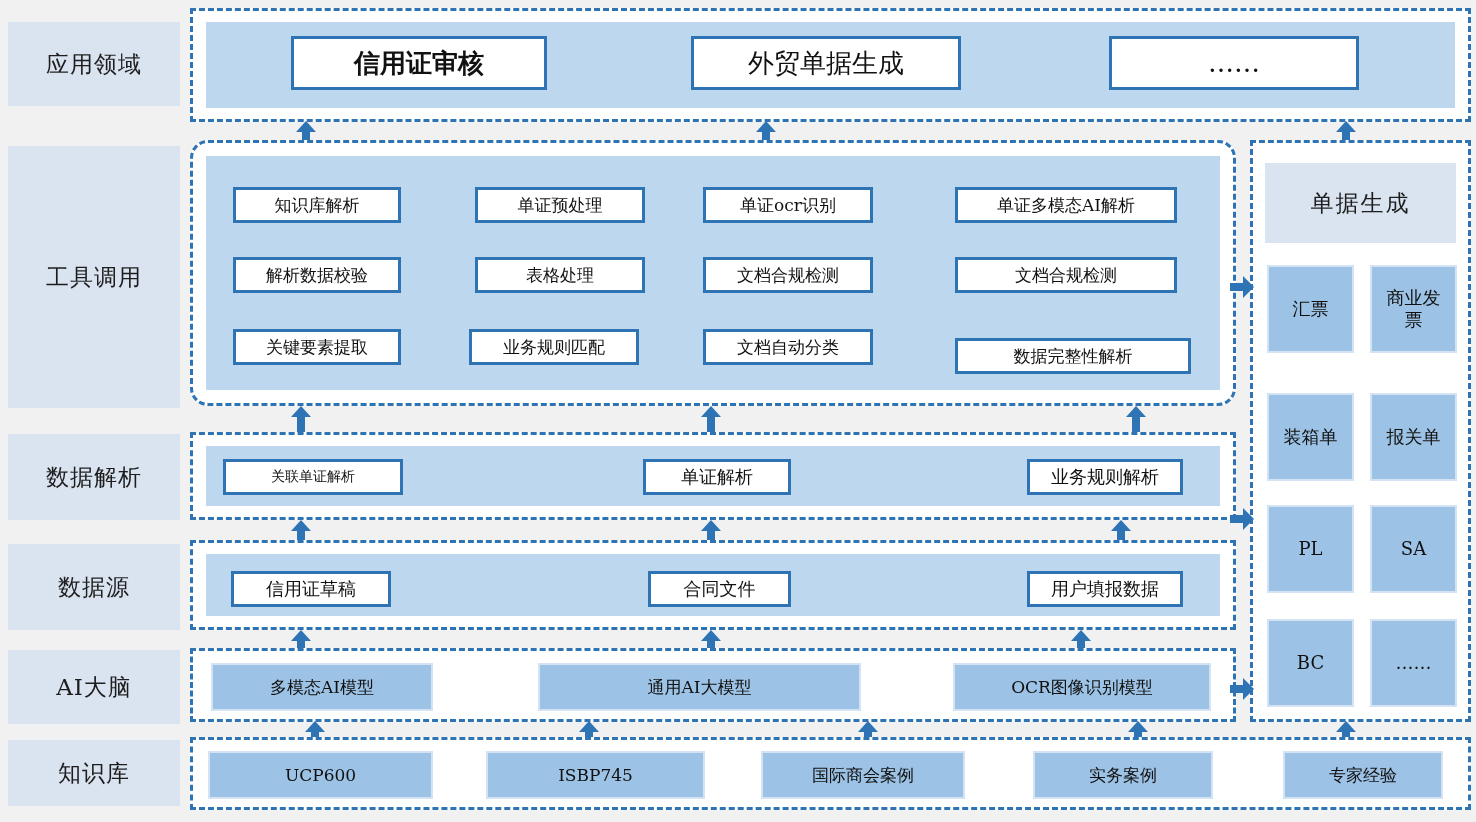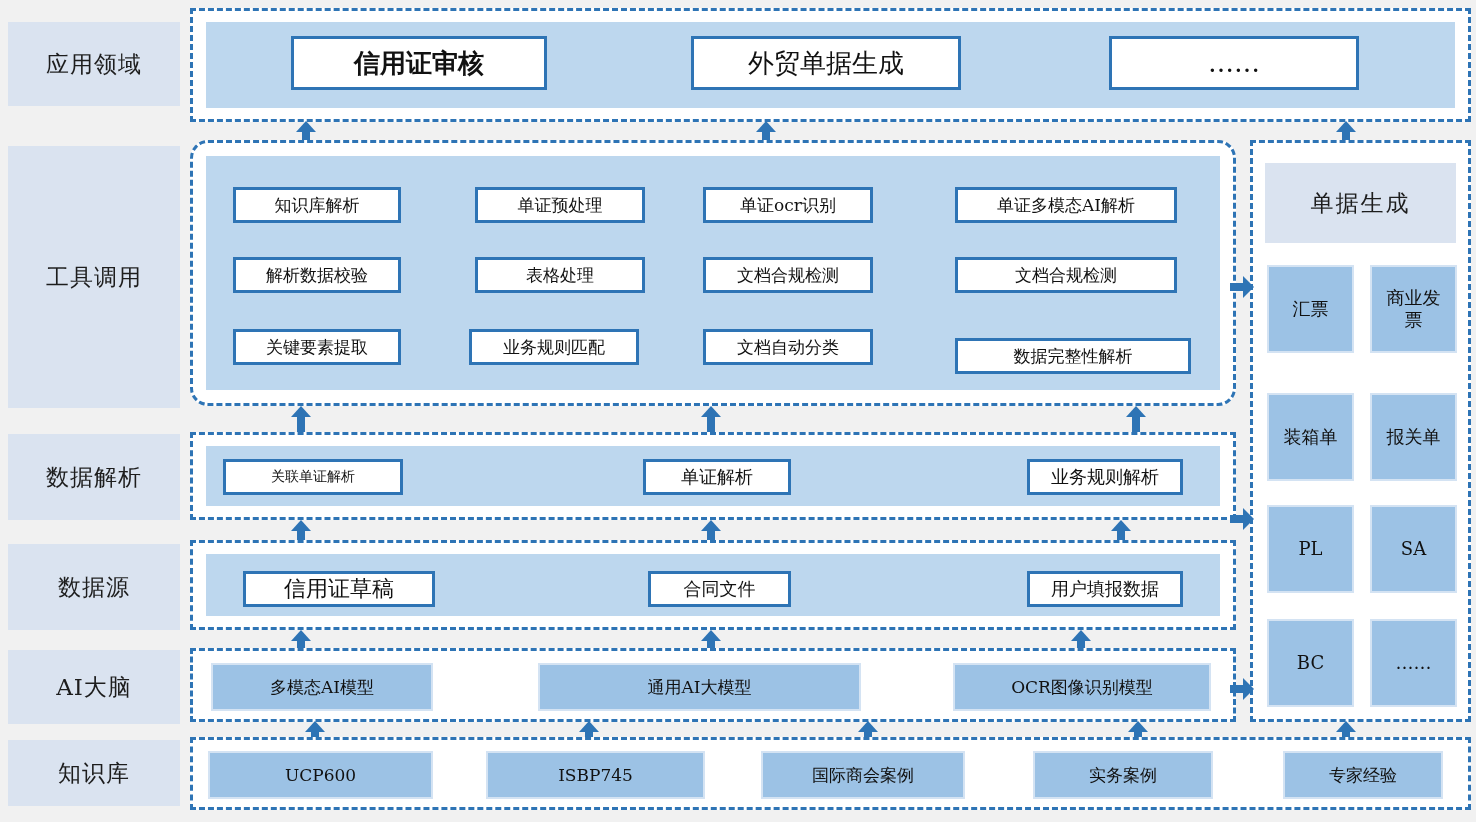--- a/index.html
+++ b/index.html
@@ -80,21 +80,21 @@
 
   <div class="dashed-box" style="left:190px;top:432px;width:1046px;height:88px;">
     <div class="fill-panel"></div>
     <div class="wbox sm" style="left:30px;top:24px;width:180px;font-size:14px;">关联单证解析</div>
     <div class="wbox sm" style="left:834px;top:24px;width:156px;font-size:18px;">业务规则解析</div>
     <div class="wbox sm" style="left:450px;top:24px;width:148px;font-size:18px;">单证解析</div>
   </div>
 
   <div class="dashed-box" style="left:190px;top:540px;width:1046px;height:90px;">
     <div class="fill-panel"></div>
-    <div class="wbox sm" style="left:50px;top:28px;width:192px;font-size:22px;">信用证草稿</div>
+    <div class="wbox sm" style="left:38px;top:28px;width:160px;font-size:18px;">信用证草稿</div>
     <div class="wbox sm" style="left:455px;top:28px;width:143px;font-size:18px;">合同文件</div>
     <div class="wbox sm" style="left:834px;top:28px;width:156px;font-size:18px;">用户填报数据</div>
   </div>
 
   <div class="dashed-box" style="left:190px;top:648px;width:1046px;height:74px;">
     <div class="bbox" style="left:18px;top:12px;width:222px;height:48px;">多模态AI模型</div>
     <div class="bbox" style="left:345px;top:12px;width:323px;height:48px;">通用AI大模型</div>
     <div class="bbox" style="left:760px;top:12px;width:258px;height:48px;">OCR图像识别模型</div>
   </div>
 

